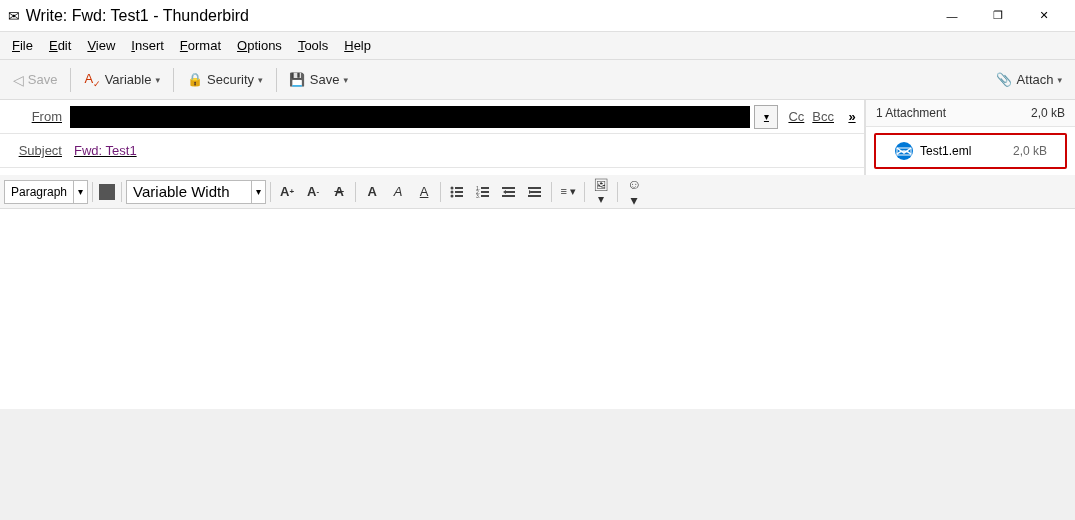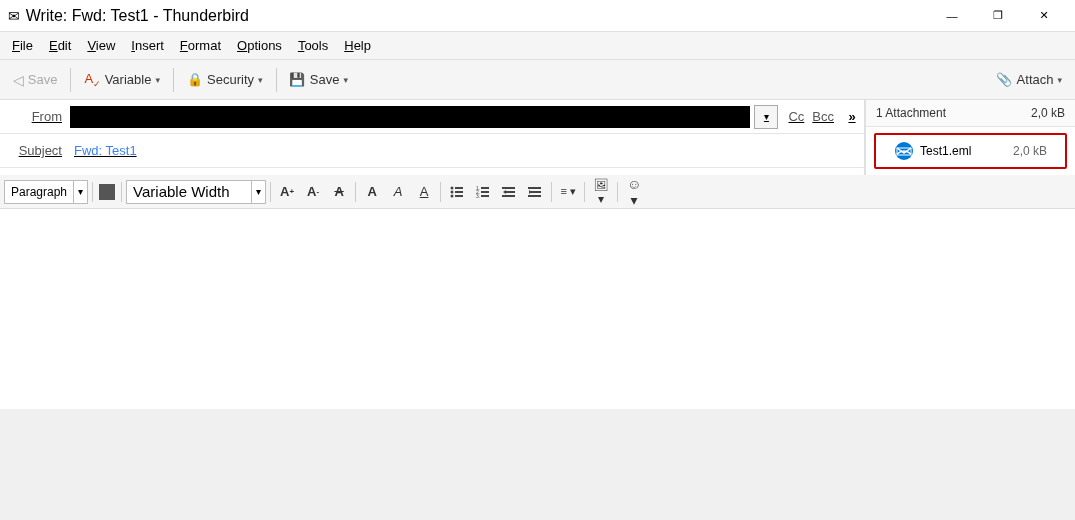--- a/index.html
+++ b/index.html
@@ -176,21 +176,21 @@
       flex: 1;
       border: none;
       outline: none;
       font-size: 13px;
       padding: 4px 4px;
     }
     .subject-value {
       flex: 1;
       padding: 4px;
       font-size: 13px;
-      color: #3b82f6;
+      color: #701a75;
     }
 
     
     .attachment-panel {
       width: 210px;
       background: #fff;
       border-left: 1px solid #e0e0e0;
       flex-shrink: 0;
     }
     .attachment-header {

